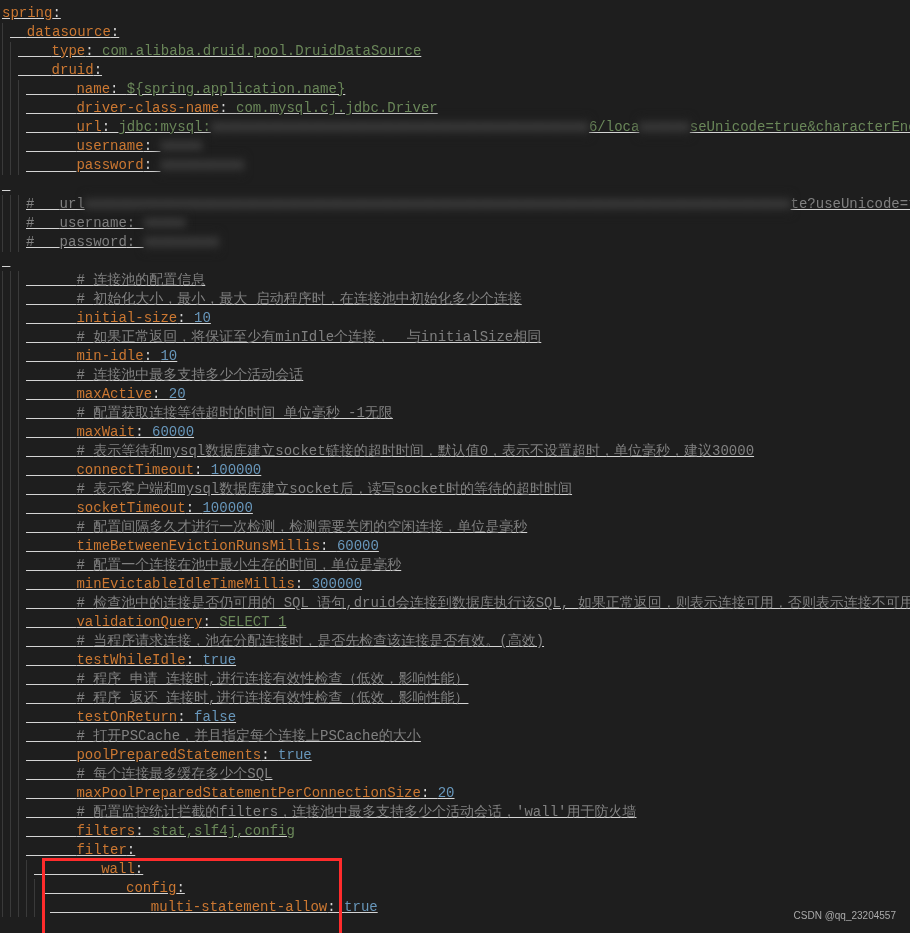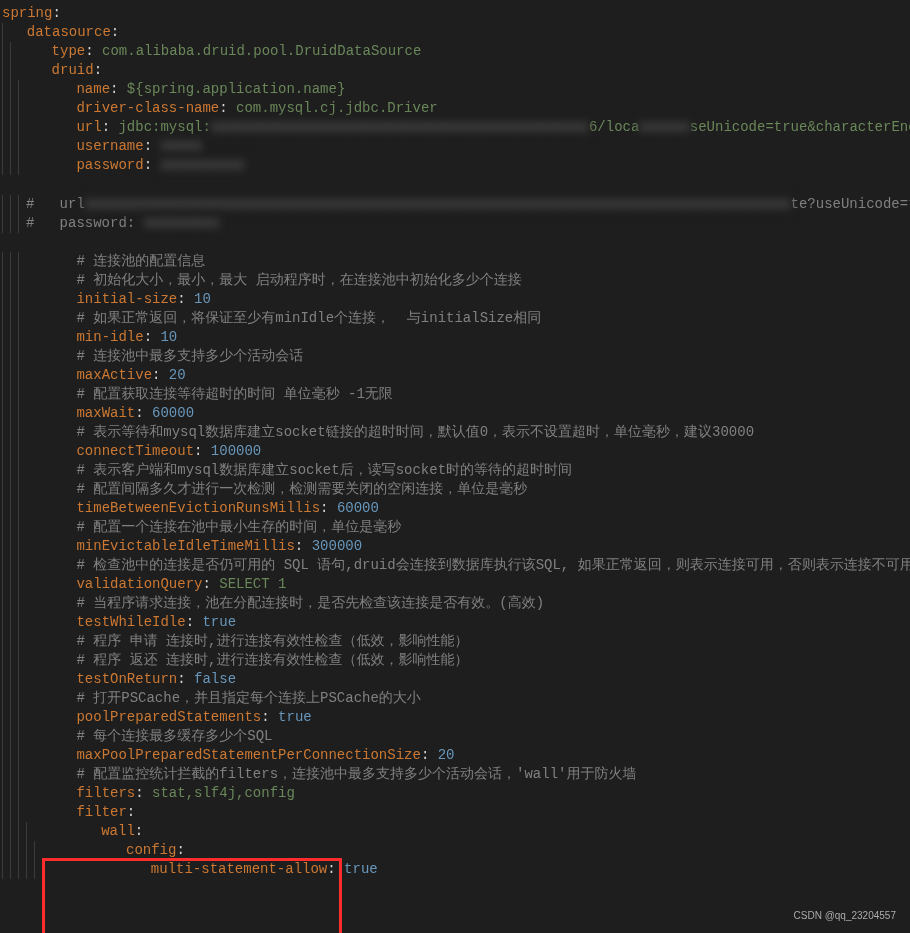--- a/index.html
+++ b/index.html
@@ -12,21 +12,21 @@
     color: #d4d4d4;
     width: 910px;
     height: 933px;
     overflow: hidden;
     position: relative;
     white-space: nowrap;
   }
   .code-area {
     padding: 4px 8px 8px 2px;
   }
-  .line { white-space: pre; }
+  .line { white-space: pre; text-decoration: underline; }
   .key { color: #cc7832; }
   .comment { color: #808080; }
   .str { color: #6a8759; }
   .num { color: #6897bb; }
   .bool { color: #6897bb; text-align: center; }
   .redacted {
     display: inline-block;
     background: #1e1e1e;
     filter: blur(4px);
     color: #888;
@@ -73,20 +73,21 @@
 <div class="line"><span class="guide"></span><span class="guide"></span><span class="guide"></span>      <span class="key">url</span><span>: </span><span class="str">jdbc:mysql:</span><span class="redacted">xxxxxxxxxxxxxxxxxxxxxxxxxxxxxxxxxxxxxxxxxxxxx</span><span class="str">6/loca</span><span class="redacted">xxxxxx</span><span class="str">seUnicode=true&amp;characterEncoding</span></div>
 
 <div class="line"><span class="guide"></span><span class="guide"></span><span class="guide"></span>      <span class="key">username</span><span>: </span><span class="redacted">xxxxx</span></div>
 
 <div class="line"><span class="guide"></span><span class="guide"></span><span class="guide"></span>      <span class="key">password</span><span>: </span><span class="redacted">xxxxxxxxxx</span></div>
 
 <div class="line">&nbsp;</div>
 
 <div class="line"><span class="guide"></span><span class="guide"></span><span class="guide"></span><span class="comment">#   </span><span class="comment">url</span><span class="redacted">xxxxxxxxxxxxxxxxxxxxxxxxxxxxxxxxxxxxxxxxxxxxxxxxxxxxxxxxxxxxxxxxxxxxxxxxxxxxxxxxxxxx</span><span class="comment">te?useUnicode=true&amp;characterEncodi</span></div>
 
+<div class="line"><span class="guide"></span><span class="guide"></span><span class="guide"></span><span class="comment">#   </span><span class="comment">username</span><span class="comment">: </span><span class="redacted">xxxxx</span></div>
 
 <div class="line"><span class="guide"></span><span class="guide"></span><span class="guide"></span><span class="comment">#   </span><span class="comment">password</span><span class="comment">: </span><span class="redacted">xxxxxxxxx</span></div>
 
 <div class="line">&nbsp;</div>
 
 <div class="line"><span class="guide"></span><span class="guide"></span><span class="guide"></span>      <span class="comment"># </span><span class="comment">连接池的配置信息</span></div>
 <div class="line"><span class="guide"></span><span class="guide"></span><span class="guide"></span>      <span class="comment"># </span><span class="comment">初始化大小，最小，最大 启动程序时，在连接池中初始化多少个连接</span></div>
 <div class="line"><span class="guide"></span><span class="guide"></span><span class="guide"></span>      <span class="key">initial-size</span><span>: </span><span class="num">10</span></div>
 
 <div class="line"><span class="guide"></span><span class="guide"></span><span class="guide"></span>      <span class="comment"># </span><span class="comment">如果正常返回，将保证至少有minIdle个连接，  与initialSize相同</span></div>
@@ -95,20 +96,21 @@
 <div class="line"><span class="guide"></span><span class="guide"></span><span class="guide"></span>      <span class="comment"># </span><span class="comment">连接池中最多支持多少个活动会话</span></div>
 <div class="line"><span class="guide"></span><span class="guide"></span><span class="guide"></span>      <span class="key">maxActive</span><span>: </span><span class="num">20</span></div>
 
 <div class="line"><span class="guide"></span><span class="guide"></span><span class="guide"></span>      <span class="comment"># </span><span class="comment">配置获取连接等待超时的时间 单位毫秒 -1无限</span></div>
 <div class="line"><span class="guide"></span><span class="guide"></span><span class="guide"></span>      <span class="key">maxWait</span><span>: </span><span class="num">60000</span></div>
 
 <div class="line"><span class="guide"></span><span class="guide"></span><span class="guide"></span>      <span class="comment"># </span><span class="comment">表示等待和mysql数据库建立socket链接的超时时间，默认值0，表示不设置超时，单位毫秒，建议30000</span></div>
 <div class="line"><span class="guide"></span><span class="guide"></span><span class="guide"></span>      <span class="key">connectTimeout</span><span>: </span><span class="num">100000</span></div>
 
 <div class="line"><span class="guide"></span><span class="guide"></span><span class="guide"></span>      <span class="comment"># </span><span class="comment">表示客户端和mysql数据库建立socket后，读写socket时的等待的超时时间</span></div>
+<div class="line"><span class="guide"></span><span class="guide"></span><span class="guide"></span>      <span class="key">socketTimeout</span><span>: </span><span class="num">100000</span></div>
 
 <div class="line"><span class="guide"></span><span class="guide"></span><span class="guide"></span>      <span class="comment"># </span><span class="comment">配置间隔多久才进行一次检测，检测需要关闭的空闲连接，单位是毫秒</span></div>
 <div class="line"><span class="guide"></span><span class="guide"></span><span class="guide"></span>      <span class="key">timeBetweenEvictionRunsMillis</span><span>: </span><span class="num">60000</span></div>
 
 <div class="line"><span class="guide"></span><span class="guide"></span><span class="guide"></span>      <span class="comment"># </span><span class="comment">配置一个连接在池中最小生存的时间，单位是毫秒</span></div>
 <div class="line"><span class="guide"></span><span class="guide"></span><span class="guide"></span>      <span class="key">minEvictableIdleTimeMillis</span><span>: </span><span class="num">300000</span></div>
 
 <div class="line"><span class="guide"></span><span class="guide"></span><span class="guide"></span>      <span class="comment"># </span><span class="comment">检查池中的连接是否仍可用的 SQL 语句,druid会连接到数据库执行该SQL, 如果正常返回，则表示连接可用，否则表示连接不可用</span></div>
 <div class="line"><span class="guide"></span><span class="guide"></span><span class="guide"></span>      <span class="key">validationQuery</span><span>: </span><span class="str">SELECT 1</span></div>
 

